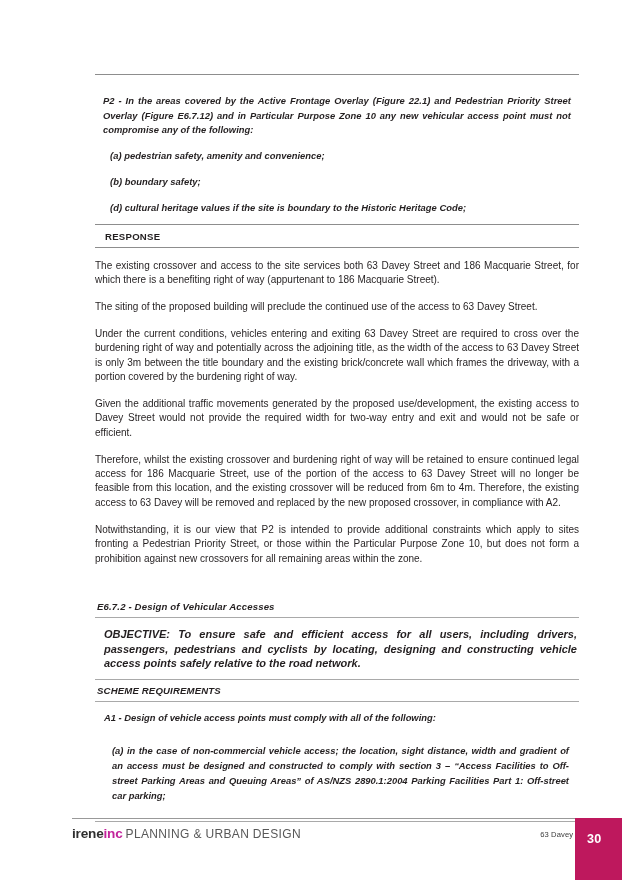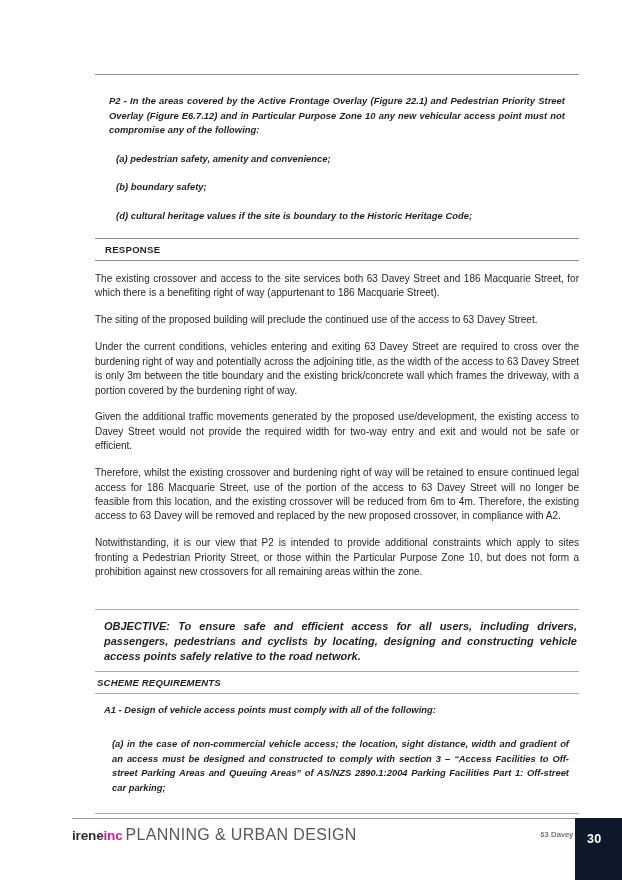--- a/index.html
+++ b/index.html
@@ -43,21 +43,21 @@
     border-top: 1px solid #a9a9a9;
   }
 
   
   .prov {
     font-style: italic;
     font-weight: bold;
     font-size: 9.4px;
     line-height: 14.6px;
     text-align: justify;
-    margin: 14px;
+    margin: 8px;
     letter-spacing: 0.03px;
   }
   .prov-lead {
     margin-top: 19px;
   }
   .prov-item {
     margin-top: 11.5px;
     padding-left: 7px;
   }
   .prov-item-last {
@@ -153,21 +153,21 @@
     font-weight: bold;
     letter-spacing: -0.2px;
   }
   .brand .irene {
     color: #2f2f2f;
   }
   .brand .inc {
     color: #c2239b;
   }
   .brand .tagline {
-    font-size: 16px;
+    font-size: 12px;
     font-weight: normal;
     color: #585858;
     letter-spacing: 0.35px;
     margin-left: 3px;
   }
   .footer-addr {
     position: absolute;
     left: 392px;
     top: 6px;
     width: 160px;
@@ -175,21 +175,21 @@
     font-size: 7.6px;
     color: #3b3b3b;
     letter-spacing: 0.1px;
   }
   .page-badge {
     position: absolute;
     left: 575px;
     top: 818px;
     width: 47px;
     height: 62px;
-    background: #0f172a;
+    background: #be185d;
   }
   .page-badge .num {
     position: absolute;
     left: 12px;
     top: 14px;
     font-size: 12.6px;
     font-weight: bold;
     color: #ffffff;
     letter-spacing: 0.2px;
   }
@@ -218,20 +218,21 @@
       <p class="body-p">The existing crossover and access to the site services both 63 Davey Street and 186 Macquarie Street, for which there is a benefiting right of way (appurtenant to 186 Macquarie Street).</p>
       <p class="body-p">The siting of the proposed building will preclude the continued use of the access to 63 Davey Street.</p>
       <p class="body-p">Under the current conditions, vehicles entering and exiting 63 Davey Street are required to cross over the burdening right of way and potentially across the adjoining title, as the width of the access to 63 Davey Street is only 3m between the title boundary and the existing brick/concrete wall which frames the driveway, with a portion covered by the burdening right of way.</p>
       <p class="body-p">Given the additional traffic movements generated by the proposed use/development, the existing access to Davey Street would not provide the required width for two-way entry and exit and would not be safe or efficient.</p>
       <p class="body-p">Therefore, whilst the existing crossover and burdening right of way will be retained to ensure continued legal access for 186 Macquarie Street, use of the portion of the access to 63 Davey Street will no longer be feasible from this location, and the existing crossover will be reduced from 6m to 4m. Therefore, the existing access to 63 Davey will be removed and replaced by the new proposed crossover, in compliance with A2.</p>
       <p class="body-p">Notwithstanding, it is our view that P2 is intended to provide additional constraints which apply to sites fronting a Pedestrian Priority Street, or those within the Particular Purpose Zone 10, but does not form a prohibition against new crossovers for all remaining areas within the zone.</p>
     </div>
 
     <div class="gap-between-sections"></div>
 
+    <div class="section-head-italic">E6.7.2 - Design of Vehicular Accesses</div>
     <hr class="rule rule-light">
 
     <p class="objective">OBJECTIVE: To ensure safe and efficient access for all users, including drivers, passengers, pedestrians and cyclists by locating, designing and constructing vehicle access points safely relative to the road network.</p>
 
     <hr class="rule rule-light">
     <div class="section-head-italic" style="padding-left:2px;">SCHEME REQUIREMENTS</div>
     <hr class="rule rule-light">
 
     <p class="req-a1">A1 - Design of vehicle access points must comply with all of the following:</p>
     <p class="req-sub">(a) in the case of non-commercial vehicle access; the location, sight distance, width and gradient of an access must be designed and constructed to comply with section 3 – “Access Facilities to Off-street Parking Areas and Queuing Areas” of AS/NZS 2890.1:2004 Parking Facilities Part 1: Off-street car parking;</p>

